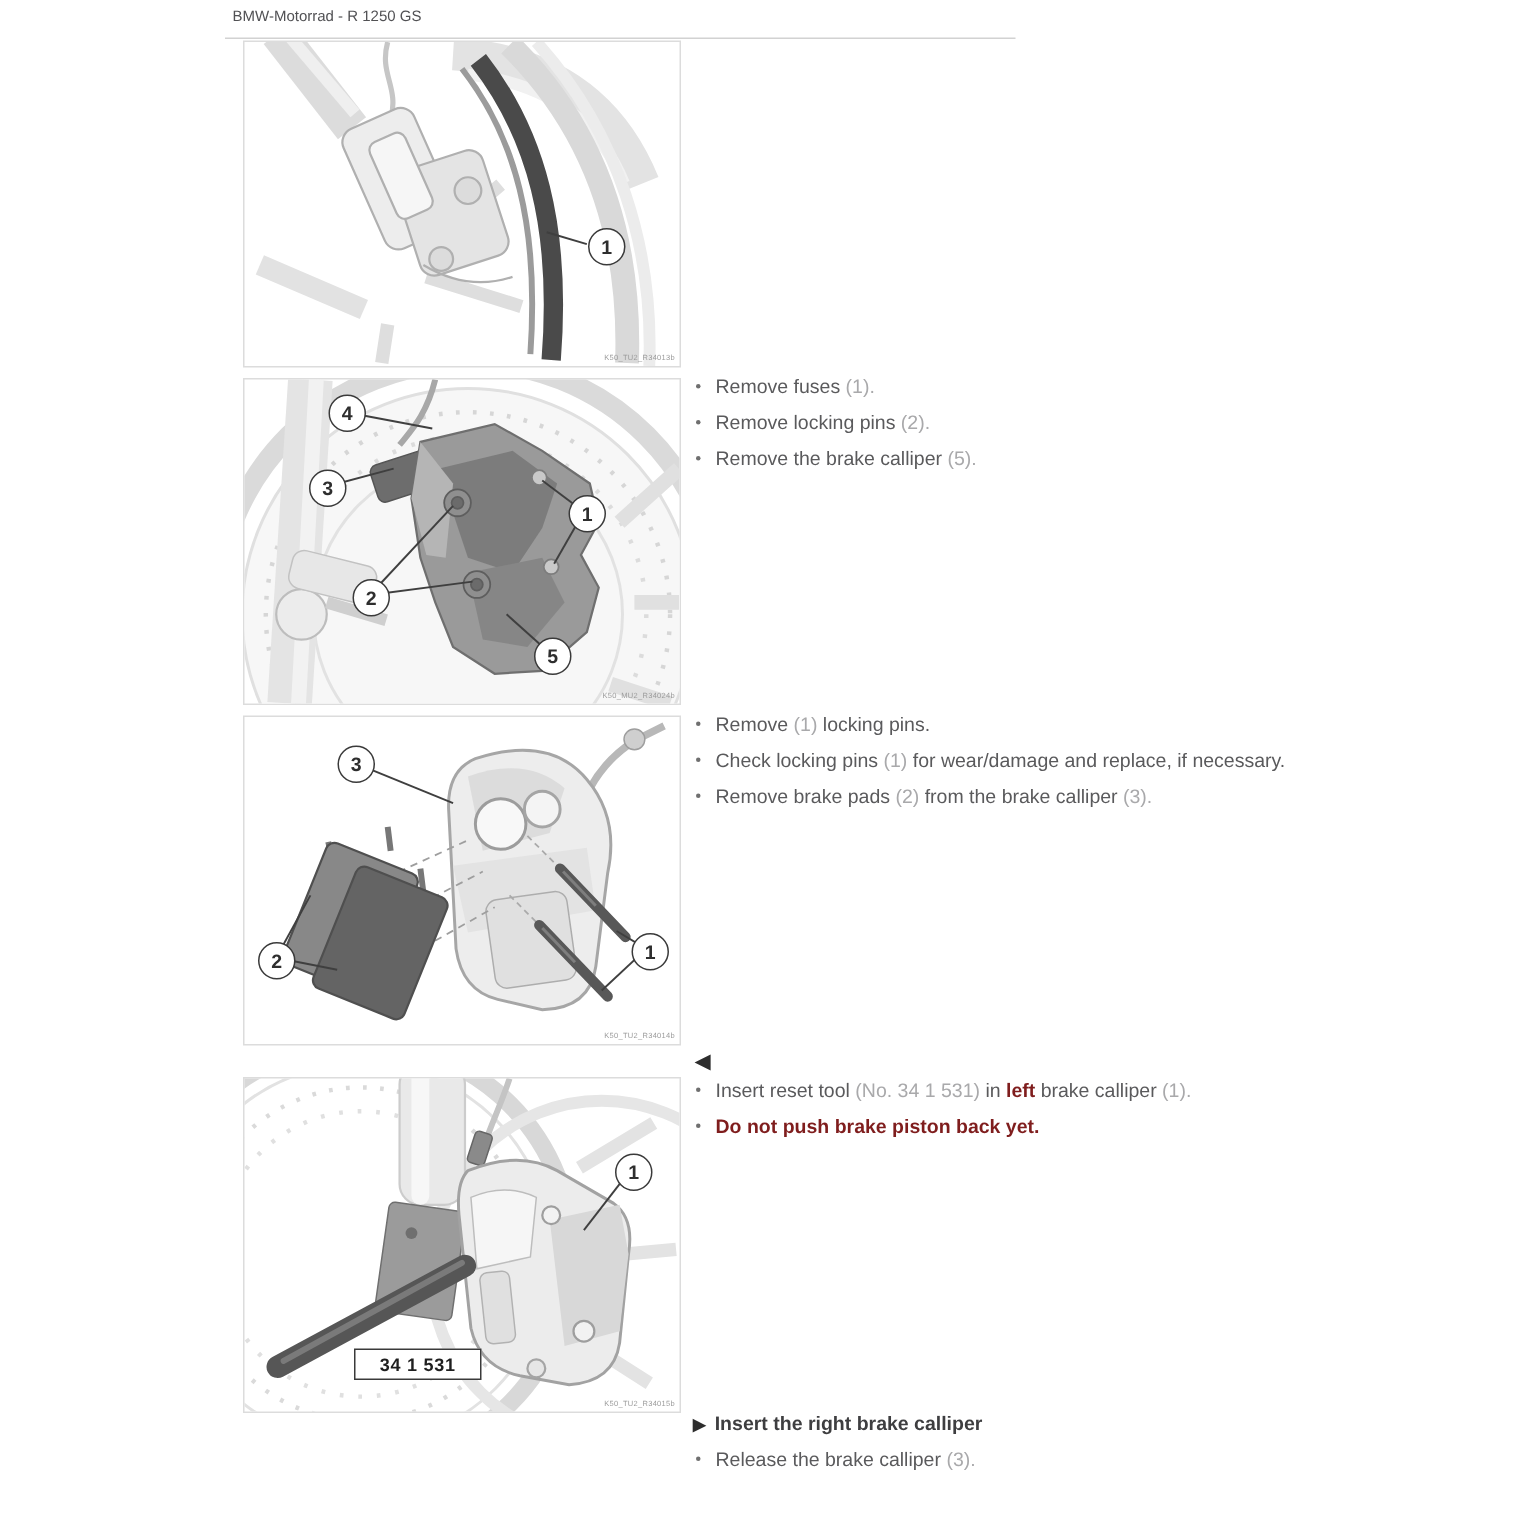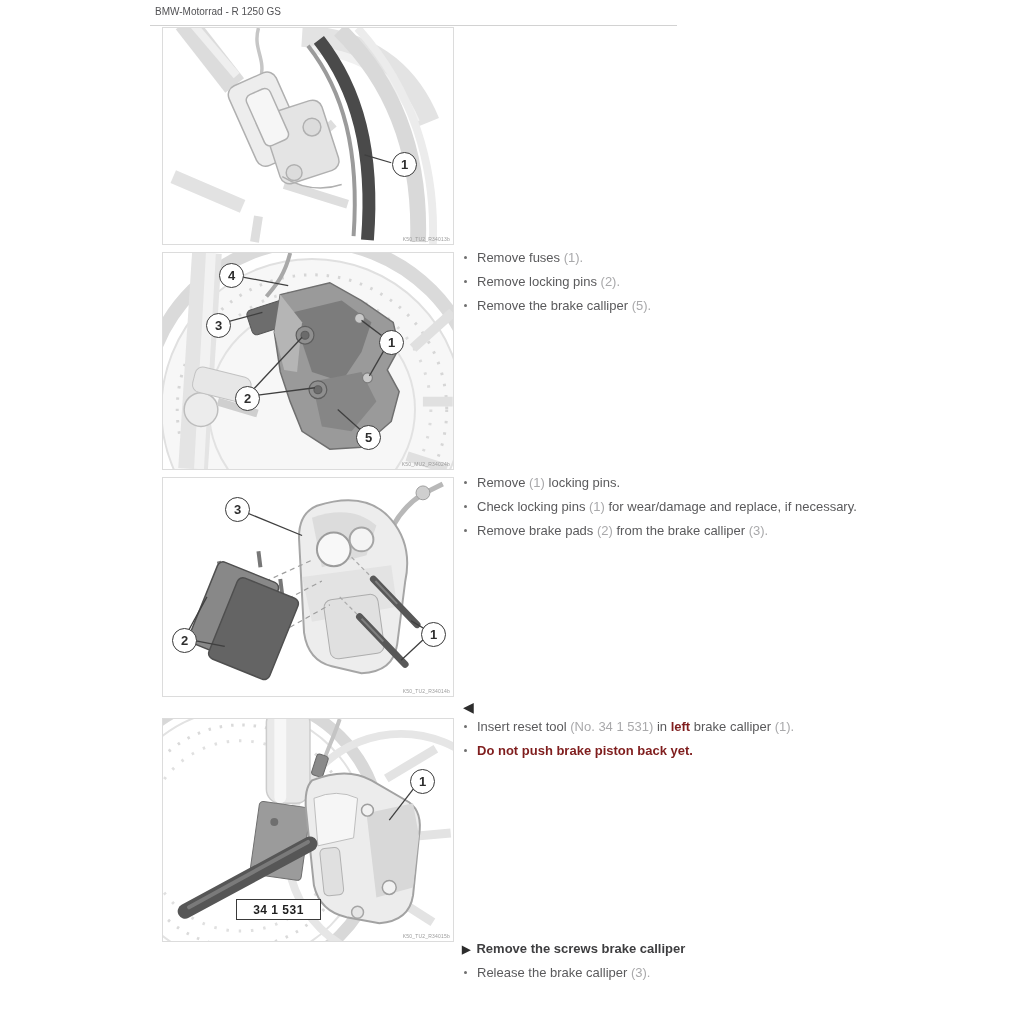--- a/index.html
+++ b/index.html
@@ -226,21 +226,21 @@
 
   <div class="back-marker">◀</div>
   <div class="instr" style="top:720px;">
       <ul class="instr-list">
         <li class="instr-item"><span class="seg-n">Insert reset tool </span><span class="seg-m">(No. 34 1 531)</span><span class="seg-n"> in </span><span class="seg-b">left</span><span class="seg-n"> brake calliper </span><span class="seg-m">(1).</span></li>
         <li class="instr-item"><span class="seg-b">Do not push brake piston back yet.</span></li>
       </ul>
     </div>
 
   <div class="step-heading">
-    <span class="tri">▶</span><span>Remove the screws brake calliper</span>
+    <span class="tri">▶</span><span>Insert the right brake calliper</span>
   </div>
   <div class="instr" style="top:966px;">
       <ul class="instr-list">
         <li class="instr-item"><span class="seg-n">Release the brake calliper </span><span class="seg-m">(3).</span></li>
       </ul>
     </div>
 
 </div>
 
 </body></html>

